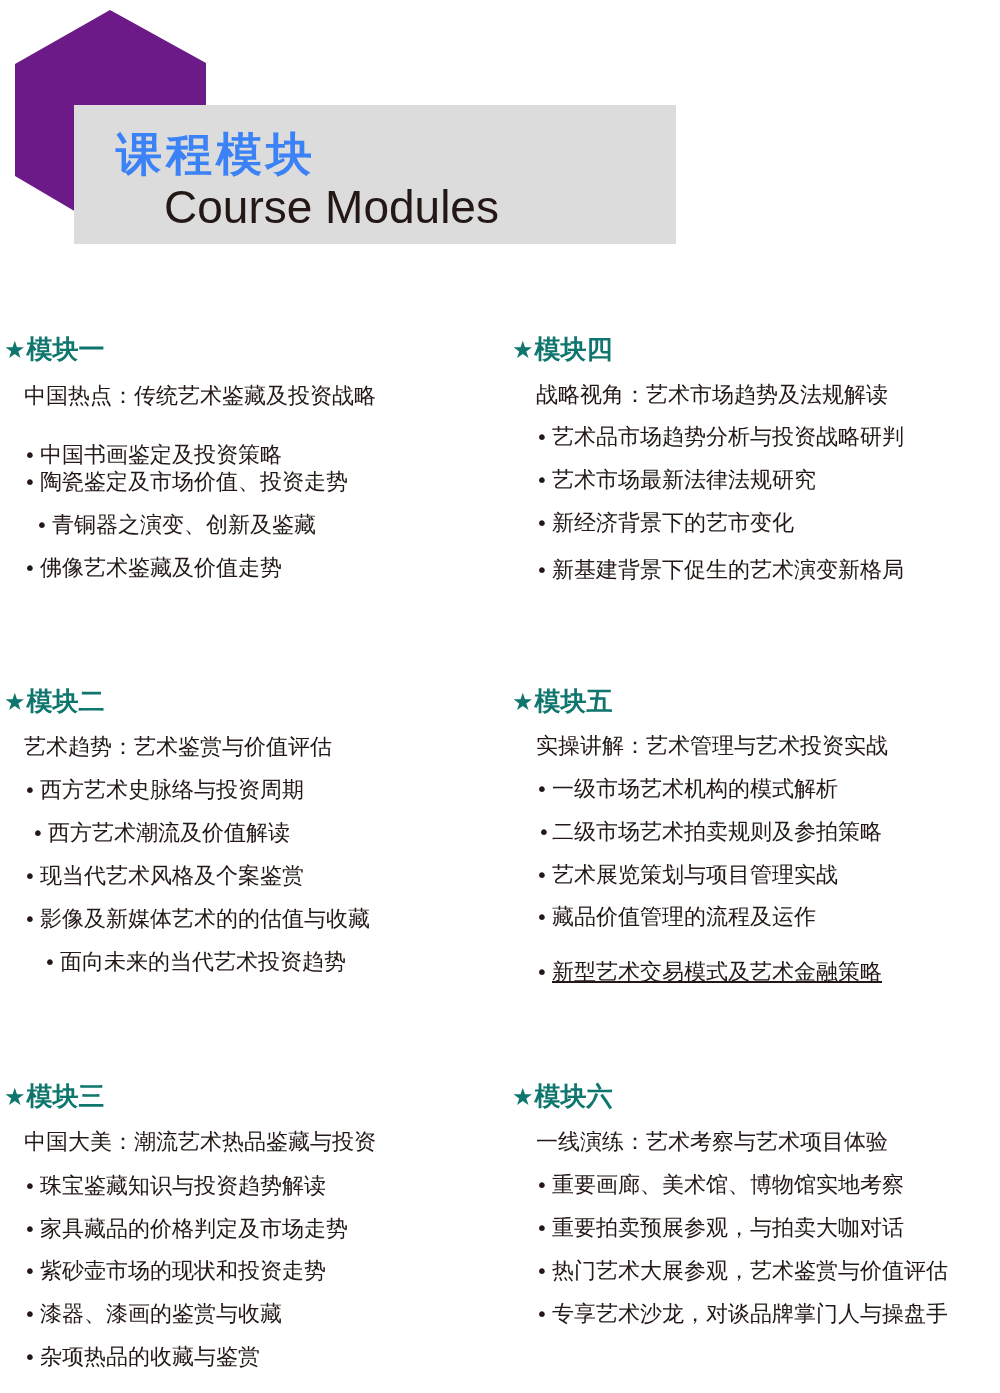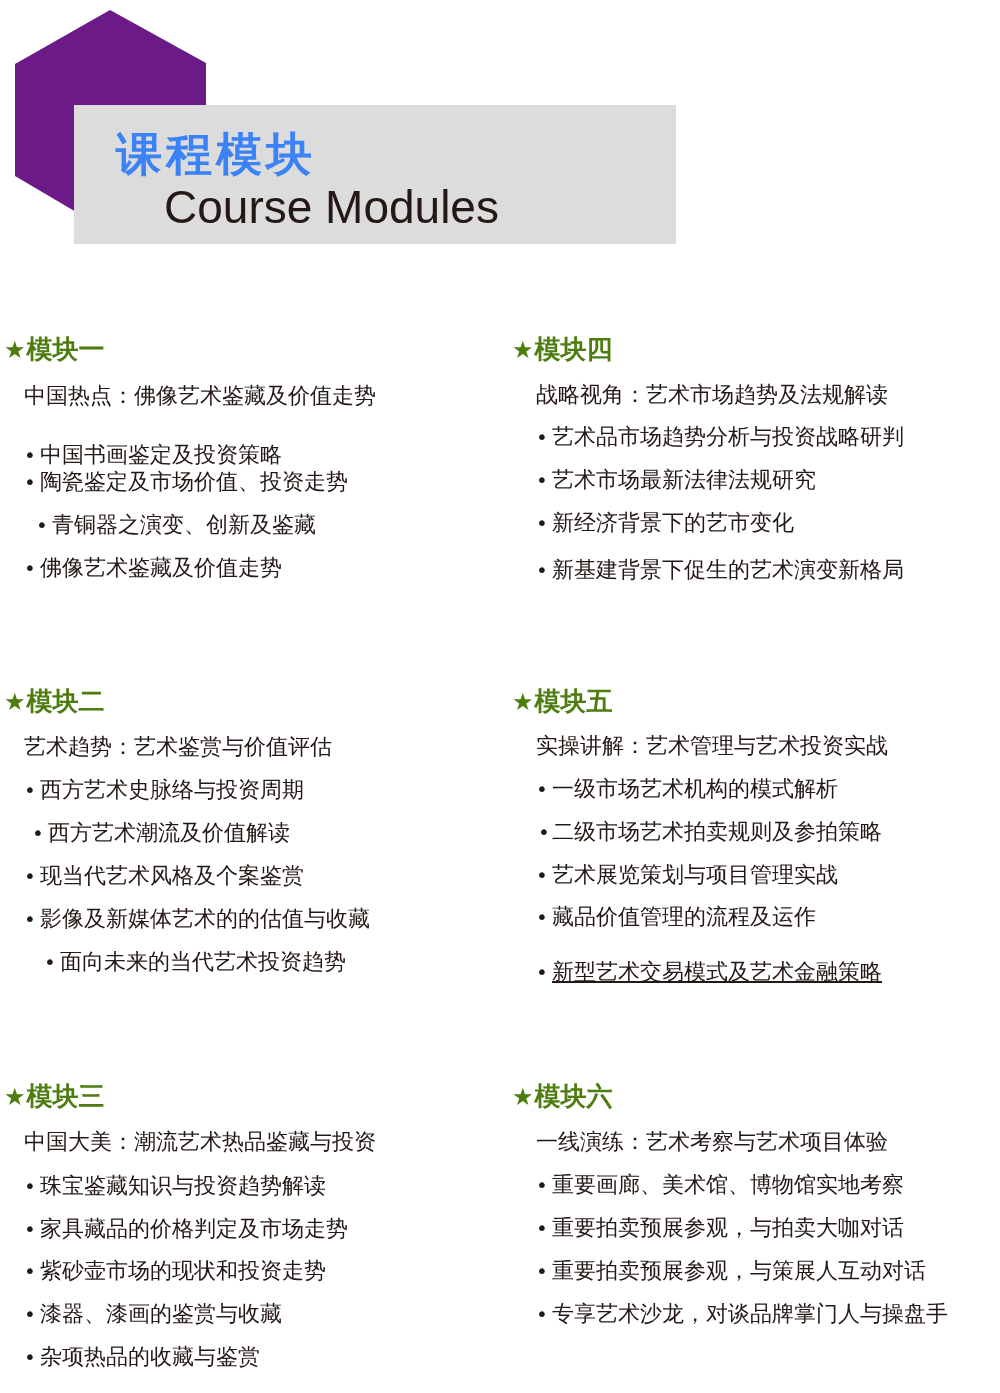--- a/index.html
+++ b/index.html
@@ -3,39 +3,39 @@
 <meta charset="utf-8">
 <style>
   html, body { margin: 0; padding: 0; background: #ffffff; }
   body { width: 1000px; height: 1393px; position: relative; overflow: hidden;
          font-family: "DejaVu Sans", "Liberation Sans", sans-serif; color: #231815; }
   .hex { position: absolute; left: 0; top: 0; width: 220px; height: 260px; }
   .title-box { position: absolute; left: 74px; top: 105px; width: 602px; height: 139px; background: #dcdcdc; }
   .title-cn { position: absolute; left: 116px; top: 124px; font-size: 46px; font-weight: bold; letter-spacing: 4px; color: #3b82f6; line-height: 60px; }
   .title-en { position: absolute; left: 120px; top: 184px; font-family: "Liberation Sans", sans-serif; font-size: 46px; color: #231815; line-height: 46px; margin-left: 44px; }
   .module { position: absolute; }
-  .mod-head { position: absolute; left: 0; top: 0; white-space: nowrap; font-size: 26px; font-weight: bold; color: #4d7c0f; line-height: 32px; }
+  .mod-head { position: absolute; left: 0; top: 0; white-space: nowrap; font-size: 26px; font-weight: bold; color: #0f766e; line-height: 32px; }
   .mod-head .star { font-size: 24px; margin-right: 1px; }
   .mod-sub { position: absolute; white-space: nowrap; font-size: 22px; line-height: 30px; color: #231815; }
   .mod-item { position: absolute; white-space: nowrap; font-size: 22px; line-height: 30px; color: #231815; }
   .mod-item .dot { display: inline-block; width: 16px; font-size: 20px; }
 </style>
 </head>
 <body>
 
 <svg class="hex" viewBox="0 0 220 260" width="220" height="260">
   <polygon points="110,10 206,63 206,178 110,232 15,176 15,64" fill="#6b1a87"></polygon>
 </svg>
 <div class="title-box"></div>
 <div class="title-cn">课程模块</div>
 <div class="title-en">Course Modules</div>
 
 <div class="module" style="left:4px; top:333px;">
   <div class="mod-head"><span class="star">★</span><span>模块一</span></div>
-  <div class="mod-sub" style="left:20px; top:48px;">中国热点：佛像艺术鉴藏及价值走势</div>
+  <div class="mod-sub" style="left:20px; top:48px;">中国热点：传统艺术鉴藏及投资战略</div>
   <div class="mod-item" style="left:20px; top:107px;"><span class="dot">•</span><span>中国书画鉴定及投资策略</span></div>
   <div class="mod-item" style="left:20px; top:134px;"><span class="dot">•</span><span>陶瓷鉴定及市场价值、投资走势</span></div>
   <div class="mod-item" style="left:32px; top:177px;"><span class="dot">•</span><span>青铜器之演变、创新及鉴藏</span></div>
   <div class="mod-item" style="left:20px; top:220px;"><span class="dot">•</span><span>佛像艺术鉴藏及价值走势</span></div>
 </div>
 
 <div class="module" style="left:4px; top:685px;">
   <div class="mod-head"><span class="star">★</span><span>模块二</span></div>
   <div class="mod-sub" style="left:20px; top:47px;">艺术趋势：艺术鉴赏与价值评估</div>
   <div class="mod-item" style="left:20px; top:90px;"><span class="dot">•</span><span>西方艺术史脉络与投资周期</span></div>
@@ -72,15 +72,15 @@
   <div class="mod-item" style="left:24px; top:175px;"><span class="dot">•</span><span>艺术展览策划与项目管理实战</span></div>
   <div class="mod-item" style="left:24px; top:217px;"><span class="dot">•</span><span>藏品价值管理的流程及运作</span></div>
   <div class="mod-item" style="left:24px; top:272px;text-decoration:underline;"><span class="dot">•</span><span>新型艺术交易模式及艺术金融策略</span></div>
 </div>
 
 <div class="module" style="left:512px; top:1080px;">
   <div class="mod-head"><span class="star">★</span><span>模块六</span></div>
   <div class="mod-sub" style="left:24px; top:47px;">一线演练：艺术考察与艺术项目体验</div>
   <div class="mod-item" style="left:24px; top:90px;"><span class="dot">•</span><span>重要画廊、美术馆、博物馆实地考察</span></div>
   <div class="mod-item" style="left:24px; top:133px;"><span class="dot">•</span><span>重要拍卖预展参观，与拍卖大咖对话</span></div>
-  <div class="mod-item" style="left:24px; top:176px;"><span class="dot">•</span><span>重要拍卖预展参观，与策展人互动对话</span></div>
+  <div class="mod-item" style="left:24px; top:176px;"><span class="dot">•</span><span>热门艺术大展参观，艺术鉴赏与价值评估</span></div>
   <div class="mod-item" style="left:24px; top:219px;"><span class="dot">•</span><span>专享艺术沙龙，对谈品牌掌门人与操盘手</span></div>
 </div>
 
 </body></html>

